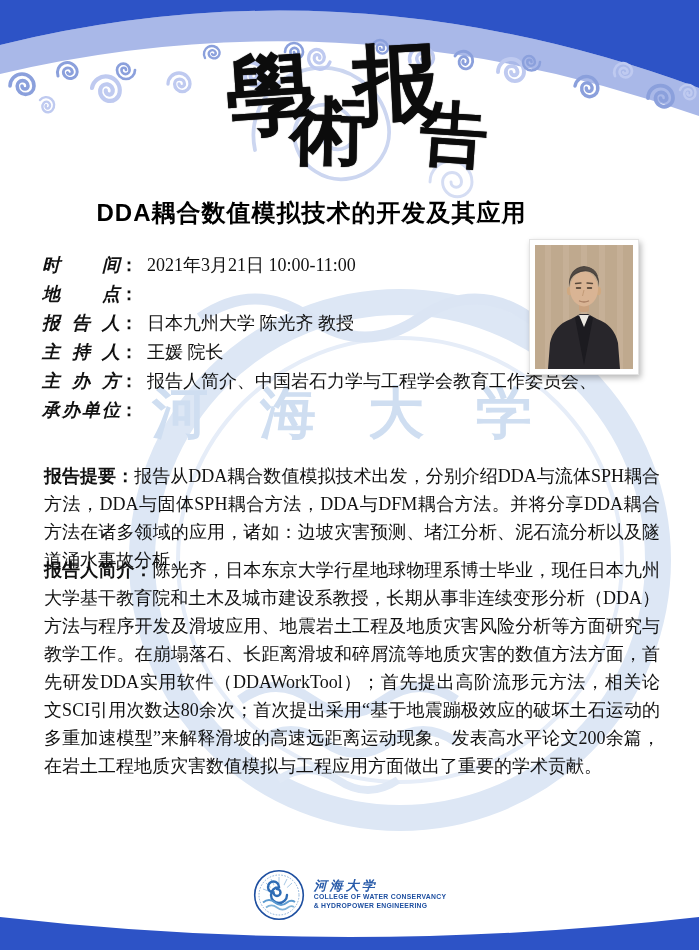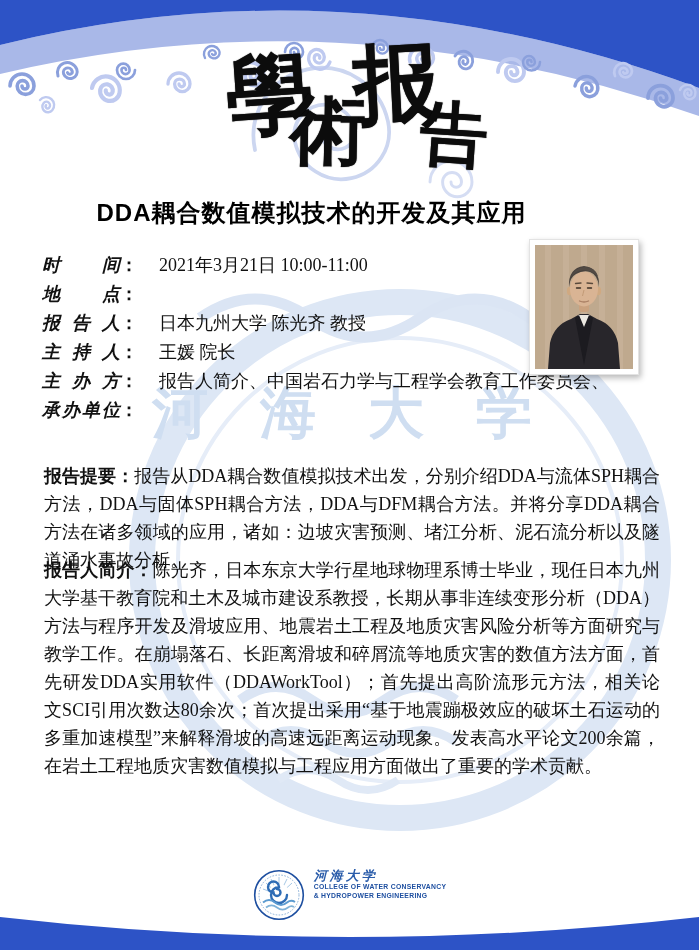--- a/index.html
+++ b/index.html
@@ -24,34 +24,34 @@
   .lecture-title{position:absolute;top:197px;left:0;width:623px;z-index:3;
     text-align:center;font-family:"Liberation Sans","DejaVu Sans",sans-serif;
     font-weight:bold;font-size:24px;letter-spacing:1px;color:#000;}
   
   .info{position:absolute;top:251px;left:42px;width:620px;z-index:3;font-size:18px;}
   .info-row{display:flex;align-items:flex-start;line-height:29px;}
   .info-label{display:inline-block;width:78px;flex:0 0 78px;font-weight:bold;
     font-family:"Liberation Sans","DejaVu Sans",sans-serif;
     text-align:justify;text-align-last:justify;font-style:italic;}
   .info-colon{font-weight:bold;font-family:"Liberation Sans","DejaVu Sans",sans-serif;}
-  .info-value{margin-left:21px;}
+  .info-value{margin-left:9px;}
   .info-value .line2{display:block;}
   
   .photo-frame{position:absolute;left:529px;top:239px;z-index:3;background:#fff;
     padding:5px;border:1px solid #e3e3e3;box-shadow:2px 3px 6px rgba(0,0,0,.28);}
   
   .para{position:absolute;left:44px;width:616px;z-index:3;font-size:18px;
     line-height:28px;text-align:justify;}
   .para .lead{font-weight:bold;font-family:"Liberation Sans","DejaVu Sans",sans-serif;}
   .summary{top:444px;}
   .bio{top:538px;}
   
   .footer{position:absolute;top:869px;left:0;width:699px;z-index:3;
-    display:flex;justify-content:center;gap:9px;}
+    display:flex;justify-content:center;align-items:center;gap:9px;}
   .footer-text{display:flex;flex-direction:column;align-items:flex-start;}
   .uni-name{font-size:13px;font-weight:bold;font-style:italic;color:#2a5caa;
     letter-spacing:3px;line-height:1.1;}
   .college-name{font-size:21px;font-weight:bold;color:#1e4fa0;letter-spacing:1px;
     line-height:1.15;font-family:"Liberation Sans","DejaVu Sans",sans-serif;}
   .college-eng{font-size:6.8px;font-weight:bold;color:#1e4fa0;letter-spacing:.3px;
     line-height:1.3;font-family:"Liberation Sans","DejaVu Sans",sans-serif;}
   
   .bottom-band{position:absolute;bottom:0;left:0;z-index:2;}
 </style>

